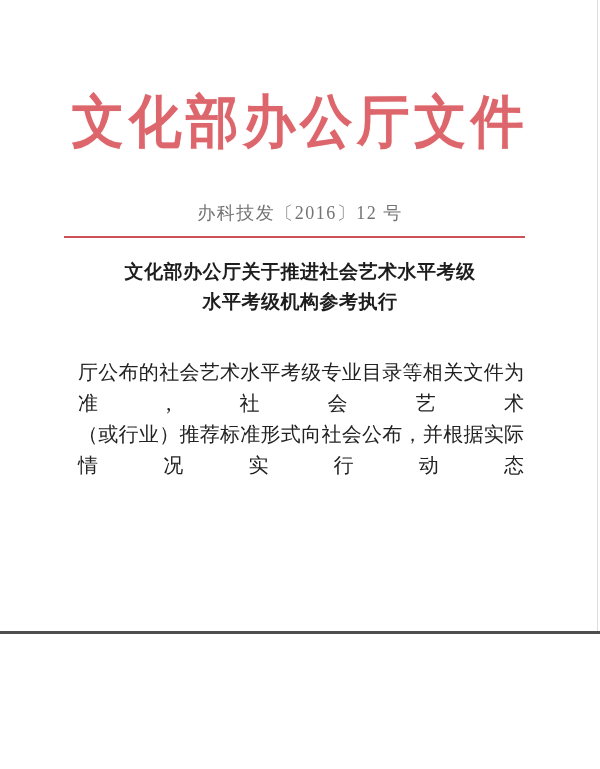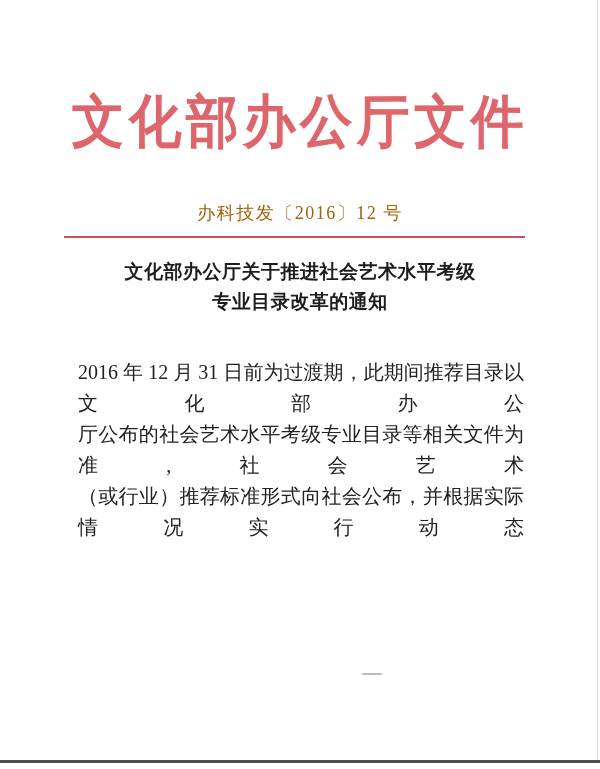--- a/index.html
+++ b/index.html
@@ -1,18 +1,18 @@
 <!DOCTYPE html>
 <html style="--header_red: #dd666c; --rule_red: #cb5257; --body_text: #222222;"><head>
 <meta charset="utf-8">
 <style>
   html,body{margin:0;padding:0;background:#ffffff;}
   .page{
     position:relative;
-    width:600px;height:763px;
+    width:600px;height:634px;
     background:#fff;
     overflow:hidden;
     font-family:"Liberation Serif","DejaVu Serif",serif;
   }
   .header-title{
     position:absolute;top:84px;left:0;width:100%;
     margin:0;
     text-align:center;
     font-size:57px;
     font-weight:bold;
@@ -21,21 +21,21 @@
     transform:scaleX(0.92);
     transform-origin:center;
     white-space:nowrap;
     text-shadow:0 0 1px rgba(221,102,108,0.45);
   }
   .doc-number{
     position:absolute;top:201px;left:0;width:100%;
     text-align:center;
     font-size:18px;
     letter-spacing:1.5px;
-    color:#a16207;
+    color:#737373;
   }
   .red-rule{
     position:absolute;top:236px;left:64px;
     width:461px;height:2px;
     background:var(--rule_red,#cb5257);
   }
   .doc-title{
     position:absolute;top:257px;left:0;width:100%;
     text-align:center;
     font-size:19px;
@@ -79,25 +79,24 @@
 <div class="page">
 
   <h1 class="header-title">文化部办公厅文件</h1>
 
   <div class="doc-number">办科技发〔2016〕12 号</div>
 
   <div class="red-rule"></div>
 
   <div class="doc-title">
     <div>文化部办公厅关于推进社会艺术水平考级</div>
-    <div>专业目录改革的通知</div>
+    <div>水平考级机构参考执行</div>
   </div>
 
   <div class="body-text">
-    <div class="line justify">2016 年 12 月 31 日前为过渡期，此期间推荐目录以文化部办公</div>
     <div class="line justify">厅公布的社会艺术水平考级专业目录等相关文件为准,社会艺术</div>
     <div class="line justify">（或行业）推荐标准形式向社会公布，并根据实际情况实行动态</div>
 
   </div>
 
   <div class="artifact-dash"></div>
   <div class="scan-edge-right"></div>
   <div class="scan-edge-bottom"></div>
 
 </div>

